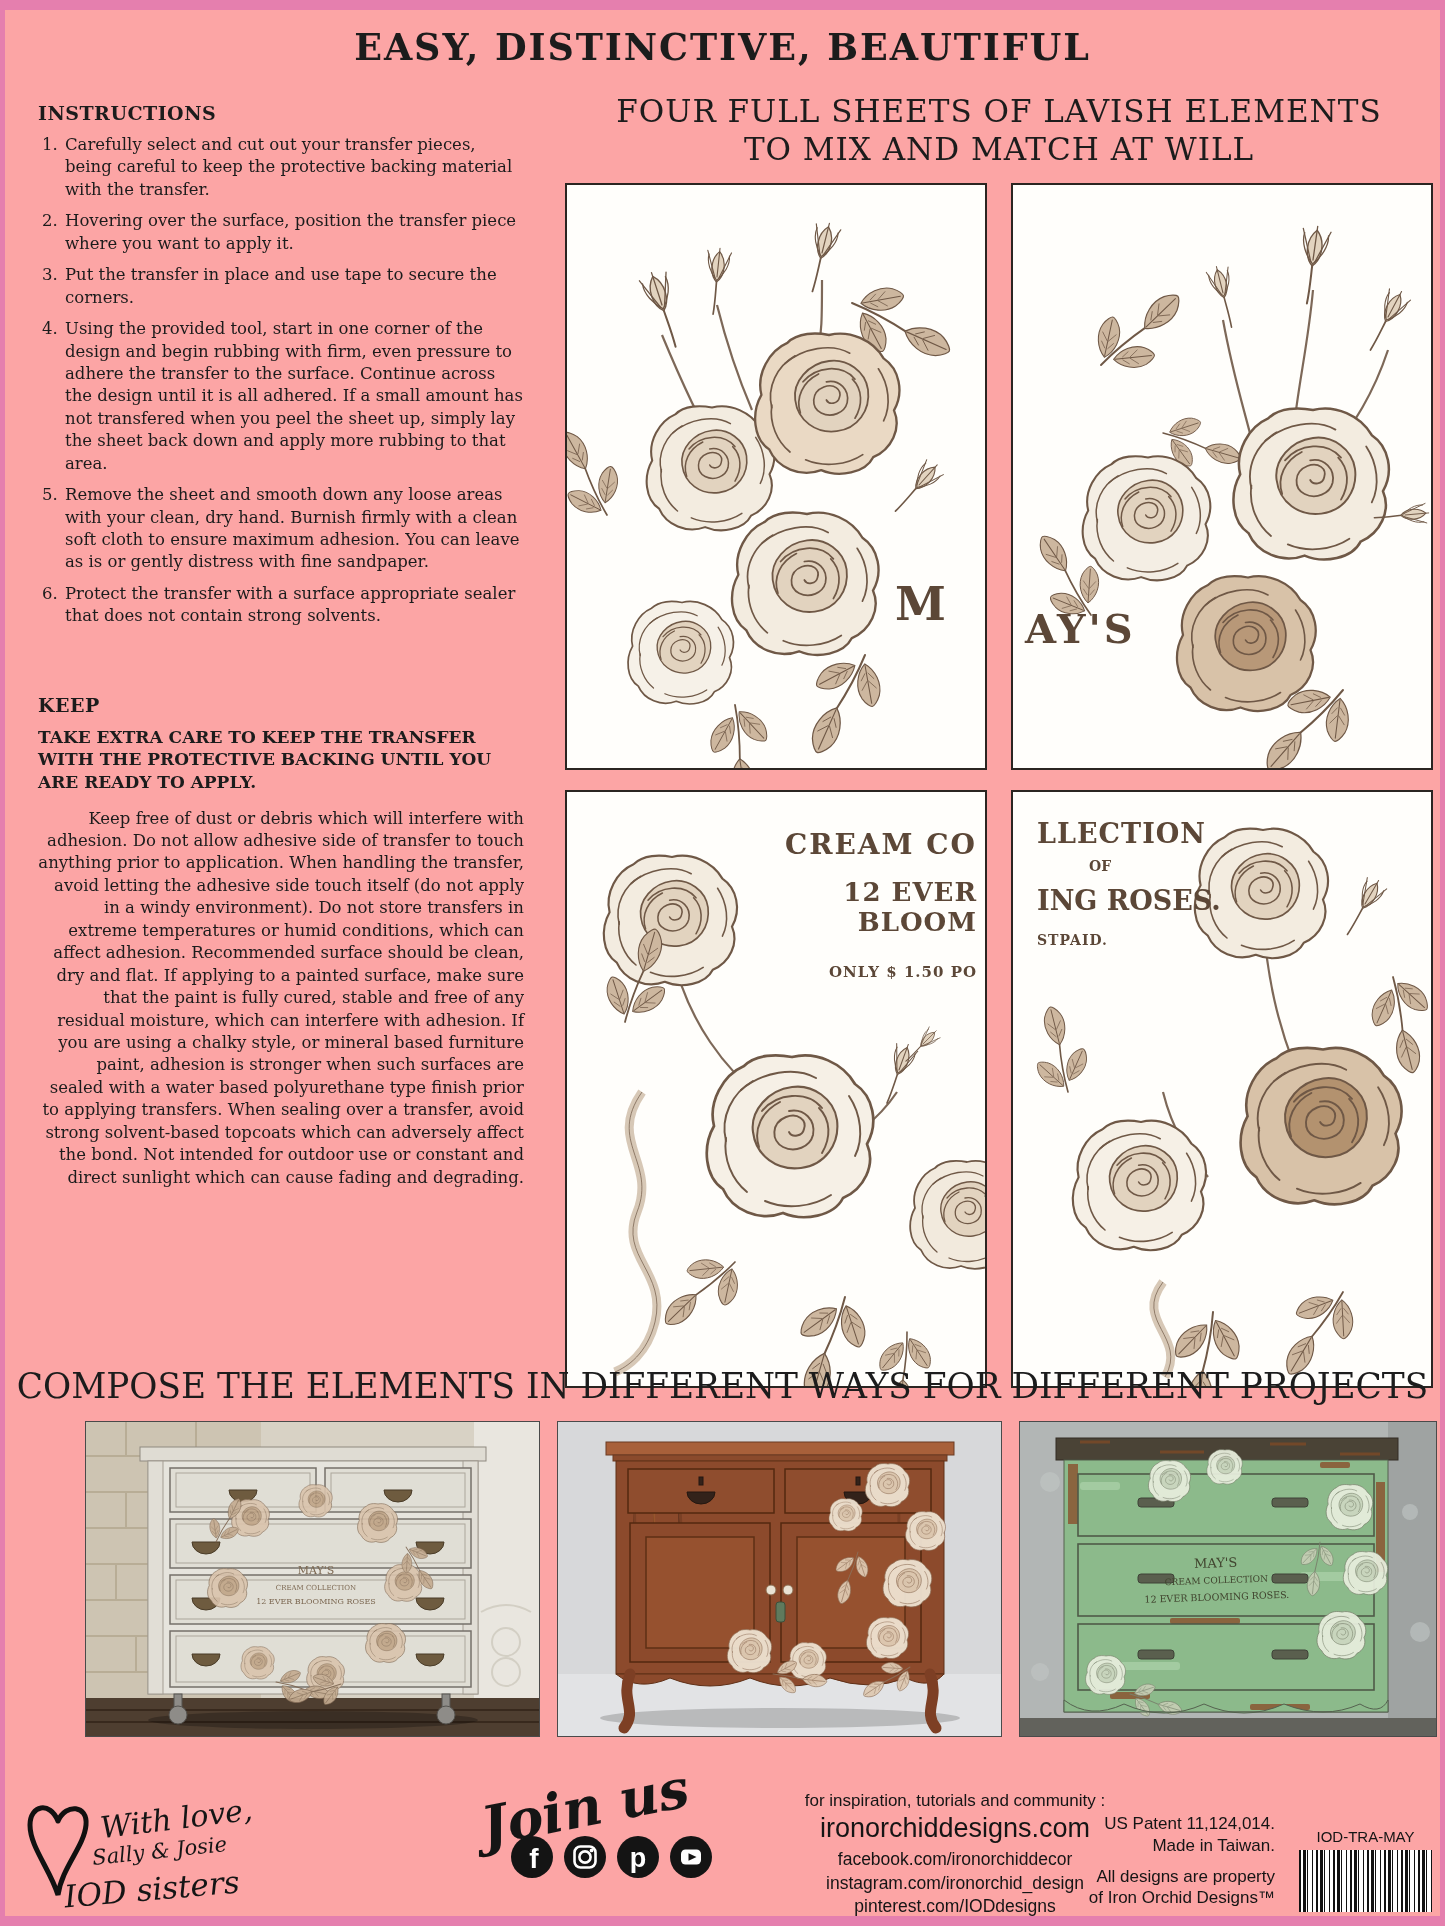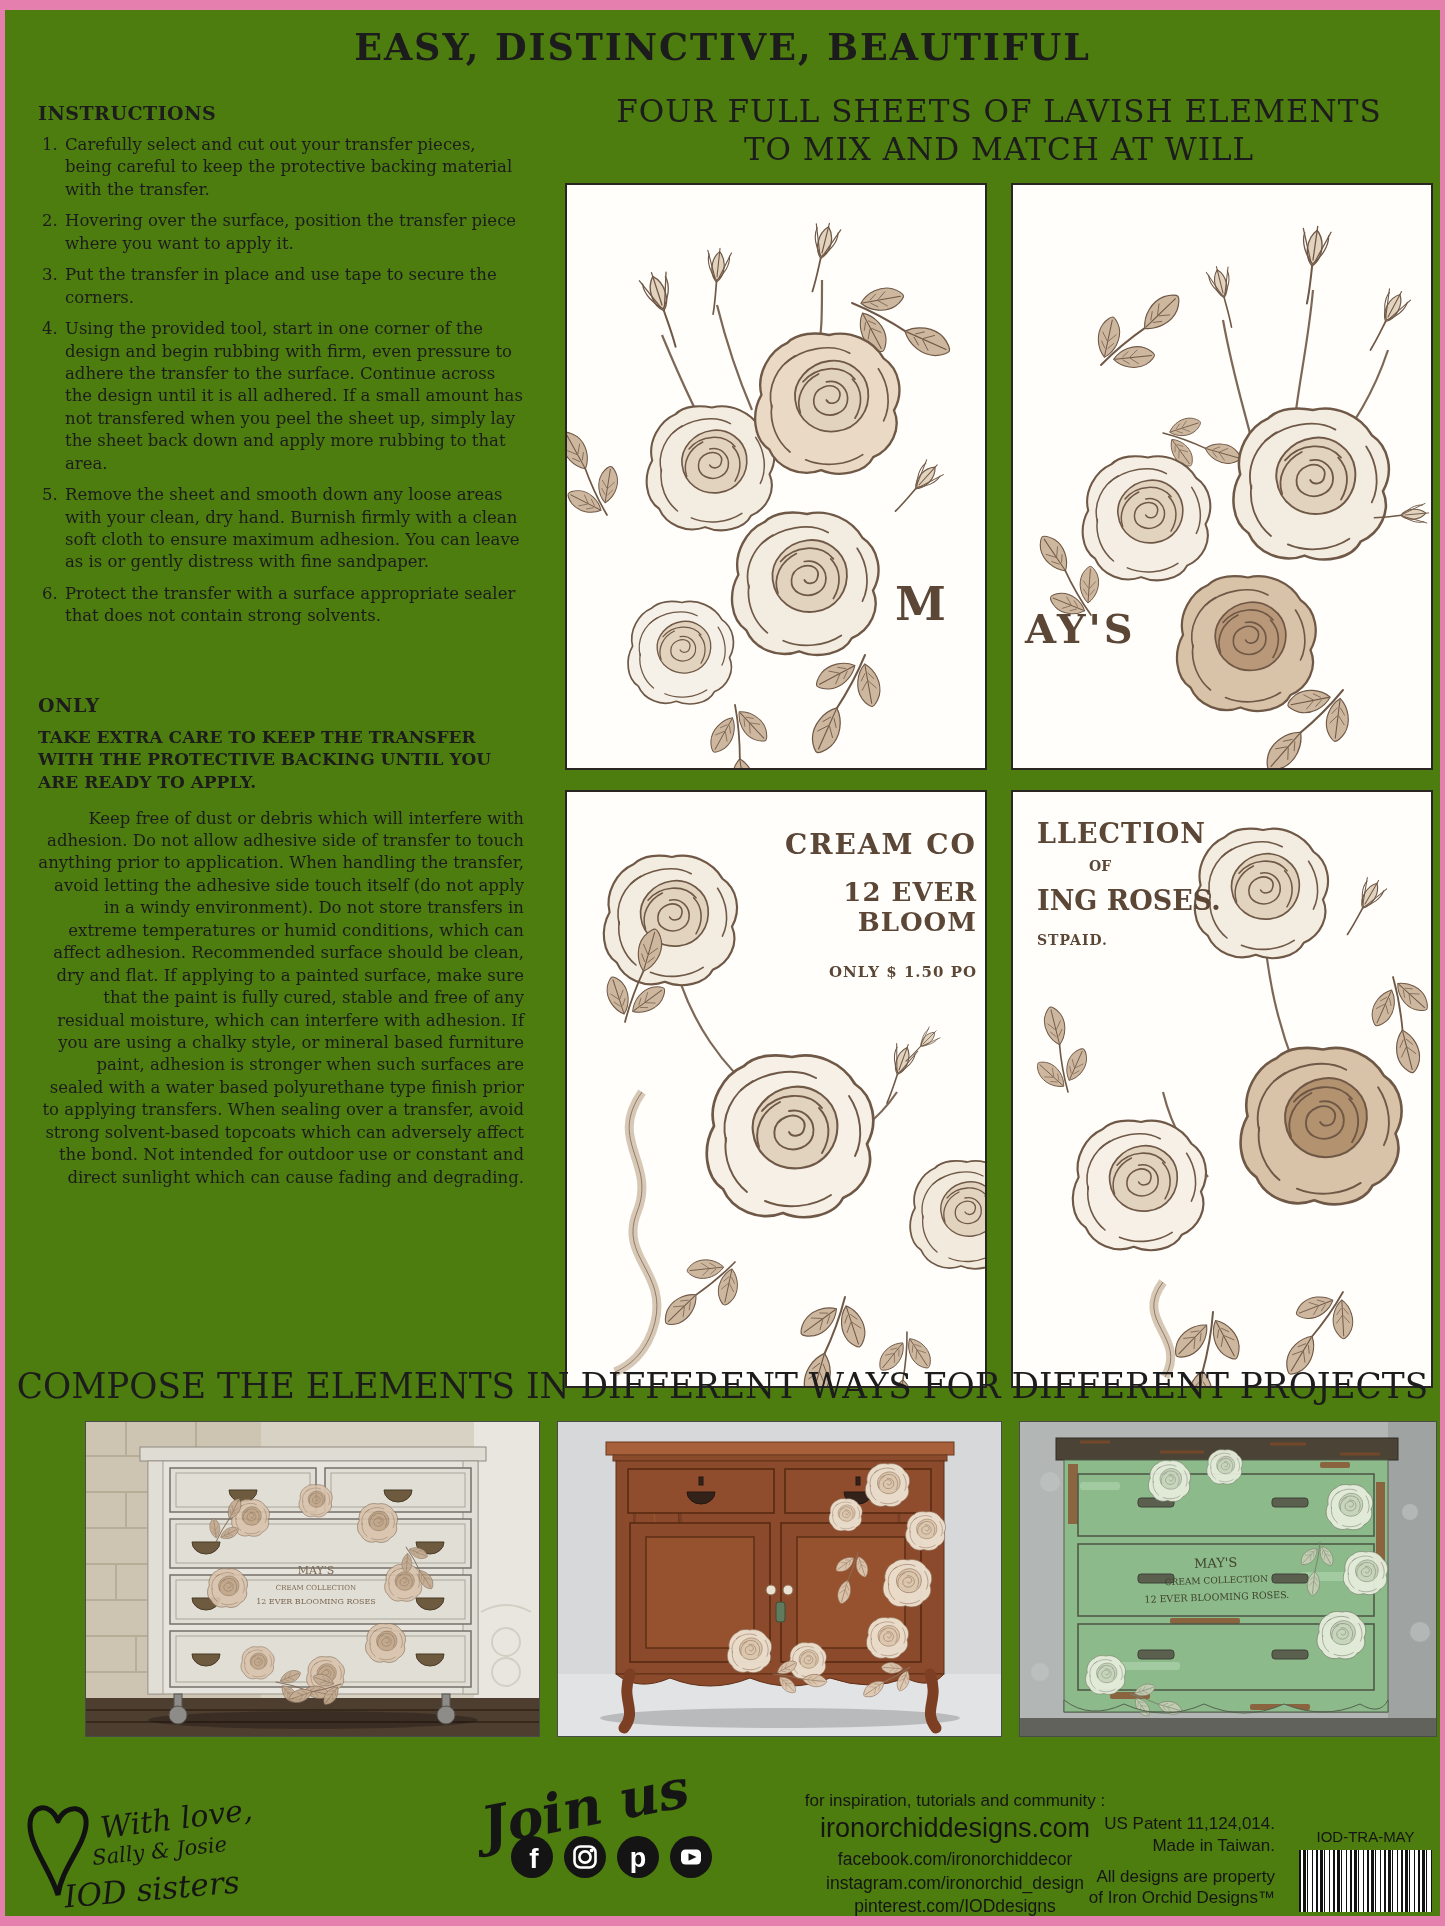--- a/index.html
+++ b/index.html
@@ -1,19 +1,19 @@
 <!DOCTYPE html>
 <html lang="en"><head>
 <meta charset="utf-8">
 <title>IOD Transfer Packaging Back</title>
 <style>
   html,body{margin:0;padding:0;background:#888;}
   .page{
     position:relative;width:1445px;height:1926px;margin:0 auto;
-    background:#4d7c0f;overflow:hidden;
+    background:#fca5a5;overflow:hidden;
     font-family:"DejaVu Serif", serif;color:#1c1c1c;
   }
   .frame{position:absolute;inset:0;border-style:solid;border-color:#e57fae;
     border-width:10px 5px 10px 5px;pointer-events:none;z-index:60;}
 
   
   .main-title{position:absolute;top:24px;left:0;width:100%;text-align:center;
     font-size:38px;font-weight:bold;letter-spacing:2px;transform:scaleX(.96);}
 
   
@@ -142,21 +142,21 @@
   <div class="left-col">
     <h2 class="sec-heading">INSTRUCTIONS</h2>
     <ol class="inst-list">
       <li>Carefully select and cut out your transfer pieces, being careful to keep the protective backing material with the transfer.</li>
       <li>Hovering over the surface, position the transfer piece where you want to apply it.</li>
       <li>Put the transfer in place and use tape to secure the corners.</li>
       <li>Using the provided tool, start in one corner of the design and begin rubbing with firm, even pressure to adhere the transfer to the surface. Continue across the design until it is all adhered. If a small amount has not transfered when you peel the sheet up, simply lay the sheet back down and apply more rubbing to that area.</li>
       <li>Remove the sheet and smooth down any loose areas with your clean, dry hand. Burnish firmly with a clean soft cloth to ensure maximum adhesion. You can leave as is or gently distress with fine sandpaper.</li>
       <li>Protect the transfer with a surface appropriate sealer that does not contain strong solvents.</li>
     </ol>
-    <h2 class="sec-heading tips-heading">ONLY</h2>
+    <h2 class="sec-heading tips-heading">KEEP</h2>
     <div class="tips-warning">TAKE EXTRA CARE TO KEEP THE TRANSFER WITH THE PROTECTIVE BACKING UNTIL YOU ARE READY TO APPLY.</div>
     <p class="tips-body">Keep free of dust or debris which will interfere with adhesion. Do not allow adhesive side of transfer to touch anything prior to application. When handling the transfer, avoid letting the adhesive side touch itself (do not apply in a windy environment). Do not store transfers in extreme temperatures or humid conditions, which can affect adhesion. Recommended surface should be clean, dry and flat. If applying to a painted surface, make sure that the paint is fully cured, stable and free of any residual moisture, which can interfere with adhesion. If you are using a chalky style, or mineral based furniture paint, adhesion is stronger when such surfaces are sealed with a water based polyurethane type finish prior to applying transfers. When sealing over a transfer, avoid strong solvent-based topcoats which can adversely affect the bond. Not intended for outdoor use or constant and direct sunlight which can cause fading and degrading.</p>
   </div>
 
   <div class="sheets">
     <div class="sheets-heading">
       <div>FOUR FULL SHEETS OF LAVISH ELEMENTS</div>
       <div>TO MIX AND MATCH AT WILL</div>
     </div>
     <div class="panel-grid">

